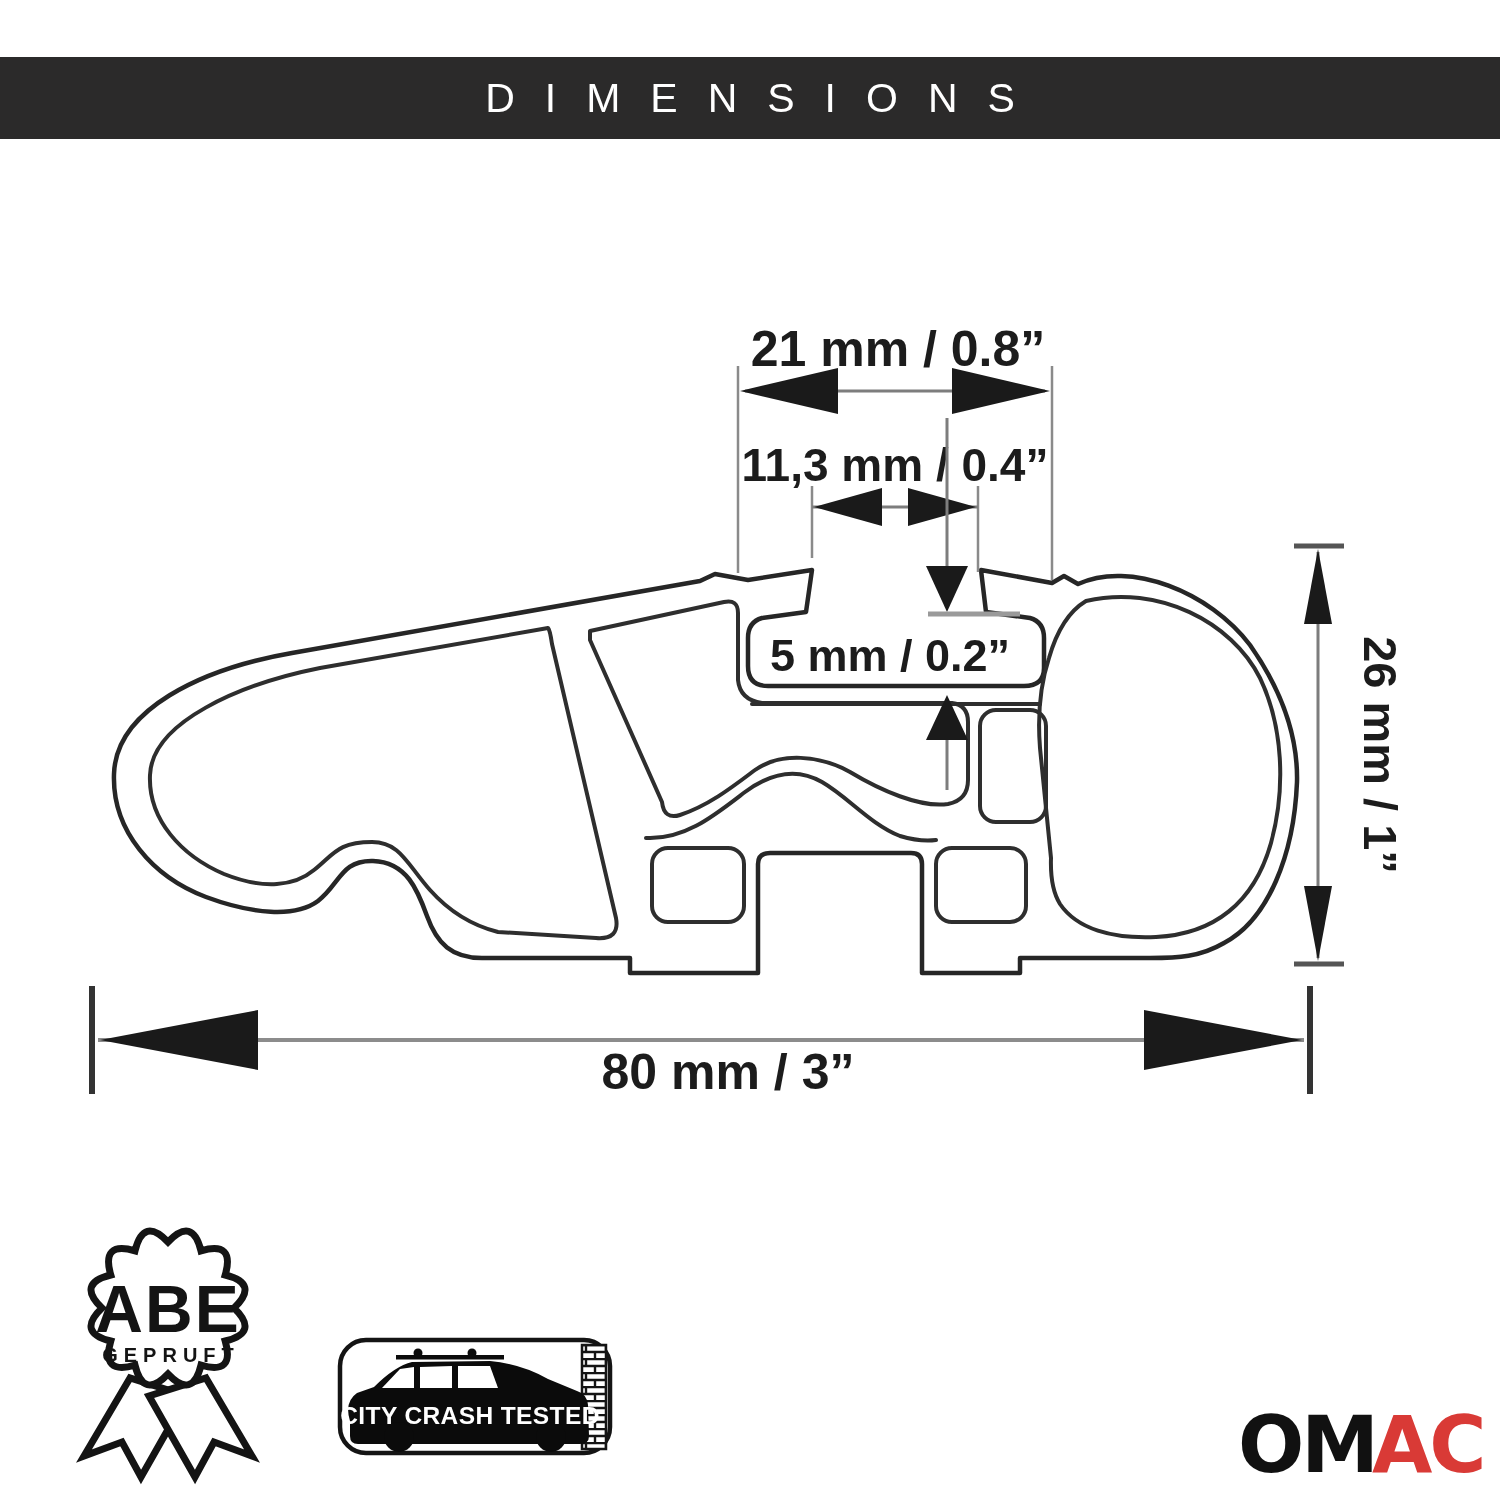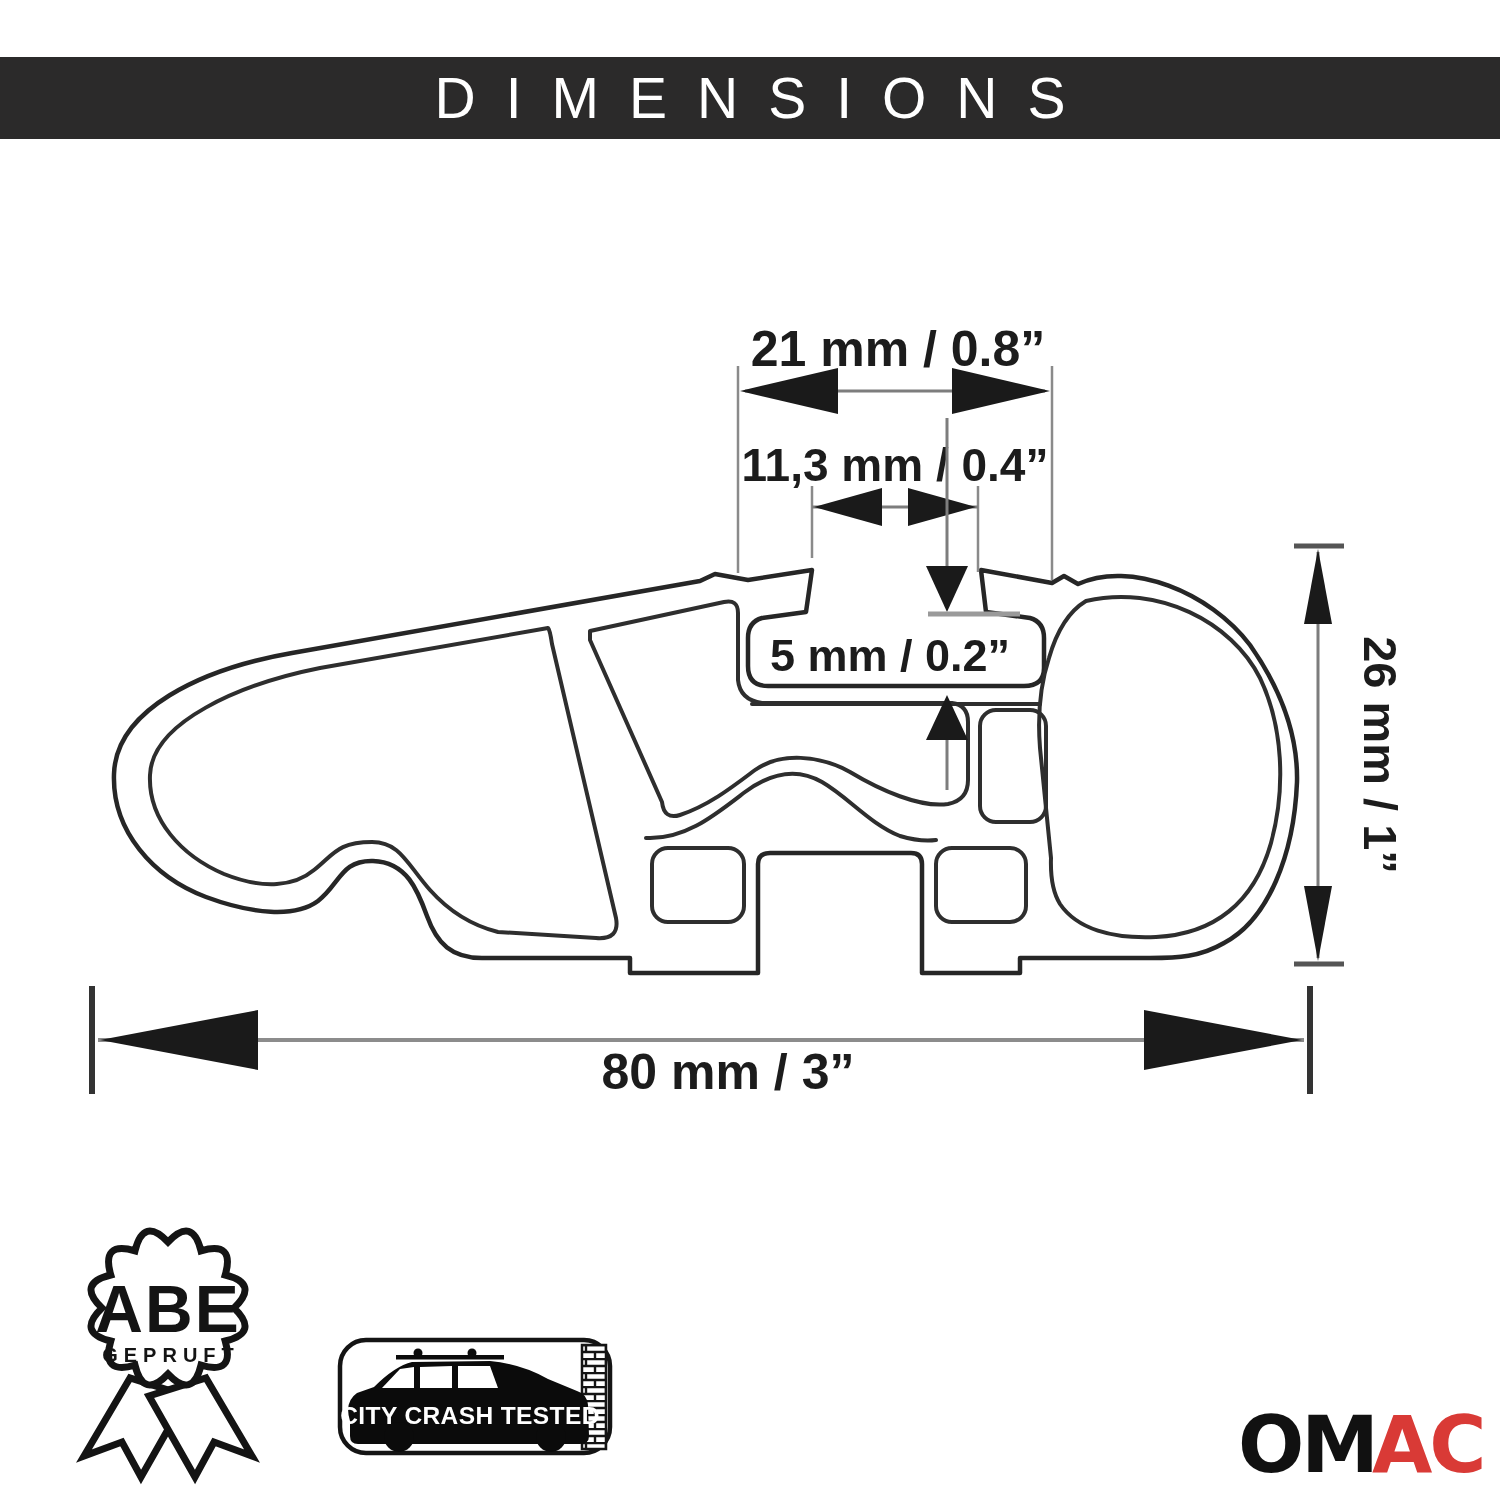--- a/index.html
+++ b/index.html
@@ -5,21 +5,21 @@
   html,body{margin:0;padding:0;background:#ffffff;}
   #stage{
     position:relative;width:1500px;height:1500px;background:#ffffff;overflow:hidden;
     font-family:"Liberation Sans",sans-serif;
   }
   #header-bar{
     position:absolute;left:0;top:57px;width:1500px;height:82px;
     background:#2b2a2a;display:flex;align-items:center;justify-content:center;
   }
   #header-bar .title{
-    color:#ffffff;font-size:57px;font-weight:400;letter-spacing:30px;text-indent:30px;
+    color:#ffffff;font-size:41px;font-weight:400;letter-spacing:30px;text-indent:30px;
     font-family:"Liberation Sans",sans-serif;white-space:nowrap;
   }
   #diagram-svg{position:absolute;left:0;top:0;width:1500px;height:1500px;}
   .dim-label{font-family:"Liberation Sans",sans-serif;font-weight:bold;fill:#1c1c1c;}
   .outline{fill:none;stroke:#262626;stroke-width:4.5;stroke-linejoin:round;stroke-linecap:round;}
   .inner{fill:none;stroke:#2e2e2e;stroke-width:4;stroke-linejoin:round;stroke-linecap:round;}
   .dimline{stroke:#7d7d7d;stroke-width:3;fill:none;}
   .extline{stroke:#8a8a8a;stroke-width:2.5;fill:none;}
   .arrow{fill:#1a1a1a;stroke:none;}
   .cap{stroke:#555;stroke-width:5;fill:none;}

